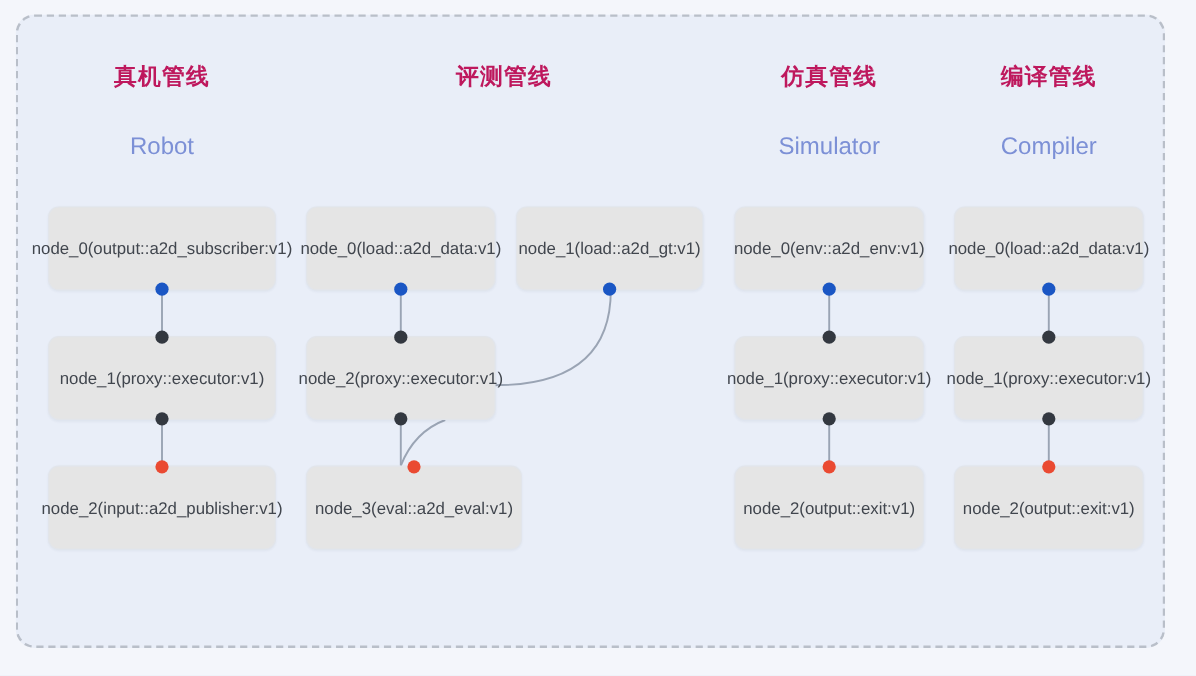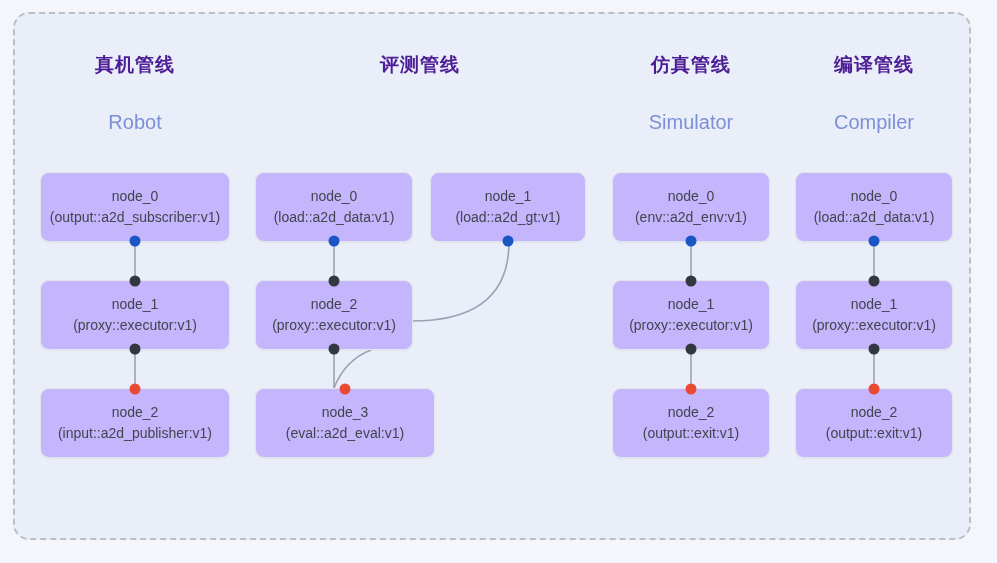--- a/index.html
+++ b/index.html
@@ -43,43 +43,43 @@
   .edges-layer { pointer-events: none; }
 
   .column {
     position: absolute;
     top: 52px;
   }
 
   .col-title {
     font-size: 19px;
     font-weight: bold;
-    color: #4c1d95;
+    color: #be185d;
     text-align: center;
     letter-spacing: 1px;
     line-height: 26px;
   }
 
   .col-subtitle {
     font-size: 20px;
     color: #7c90d6;
     text-align: center;
     line-height: 26px;
     margin-top: 31px;
   }
 
   .node {
     position: absolute;
     box-sizing: border-box;
-    background: #c4b5fd;
+    background: #e5e5e5;
     border: 1px solid #e2e5ea;
     border-radius: 9px;
     box-shadow: 0 1px 2px rgba(40, 50, 80, 0.05);
     display: flex;
-    flex-direction: column;
+    flex-direction: row;
     align-items: center;
     justify-content: center;
   }
 
   .node-title {
     font-size: 14px;
     color: #41464e;
     line-height: 21px;
   }
 

